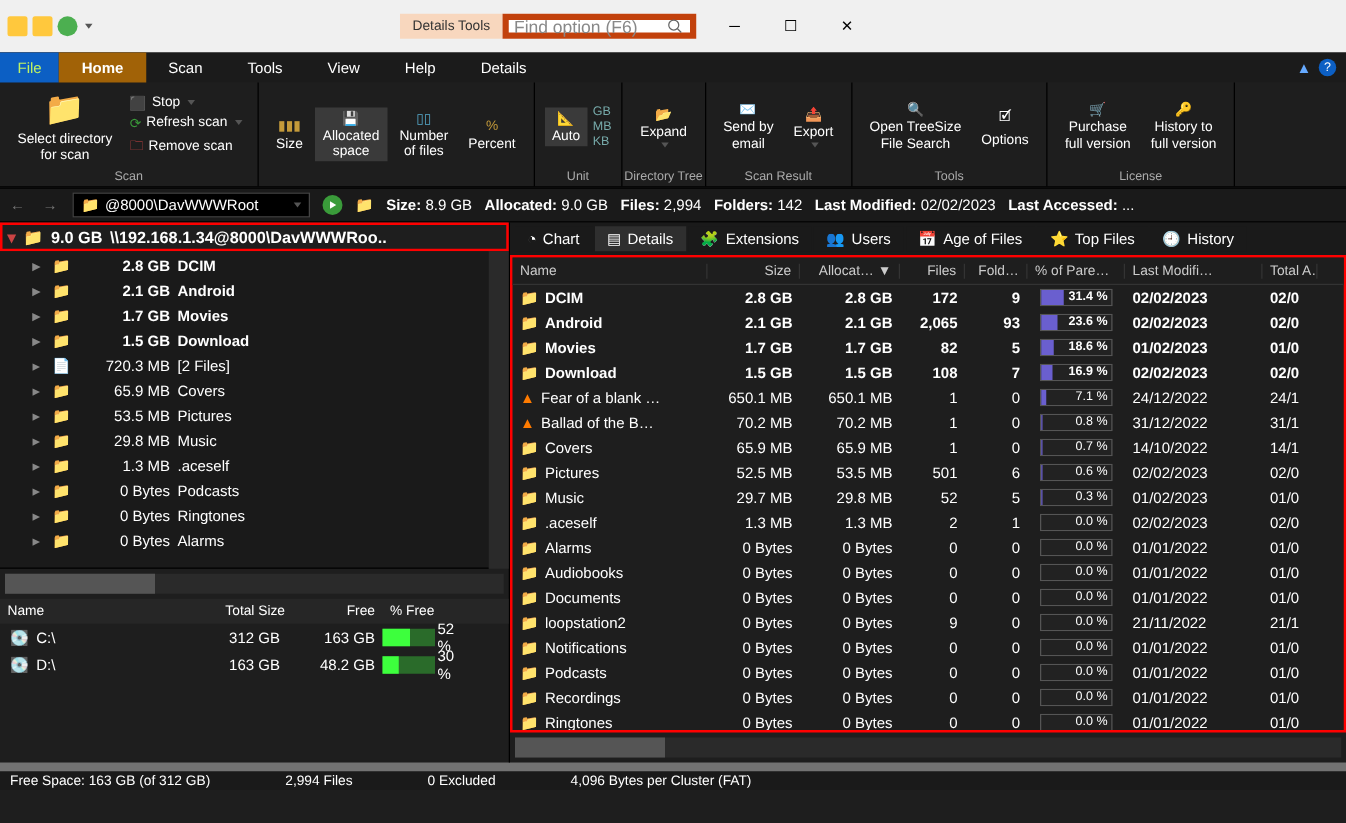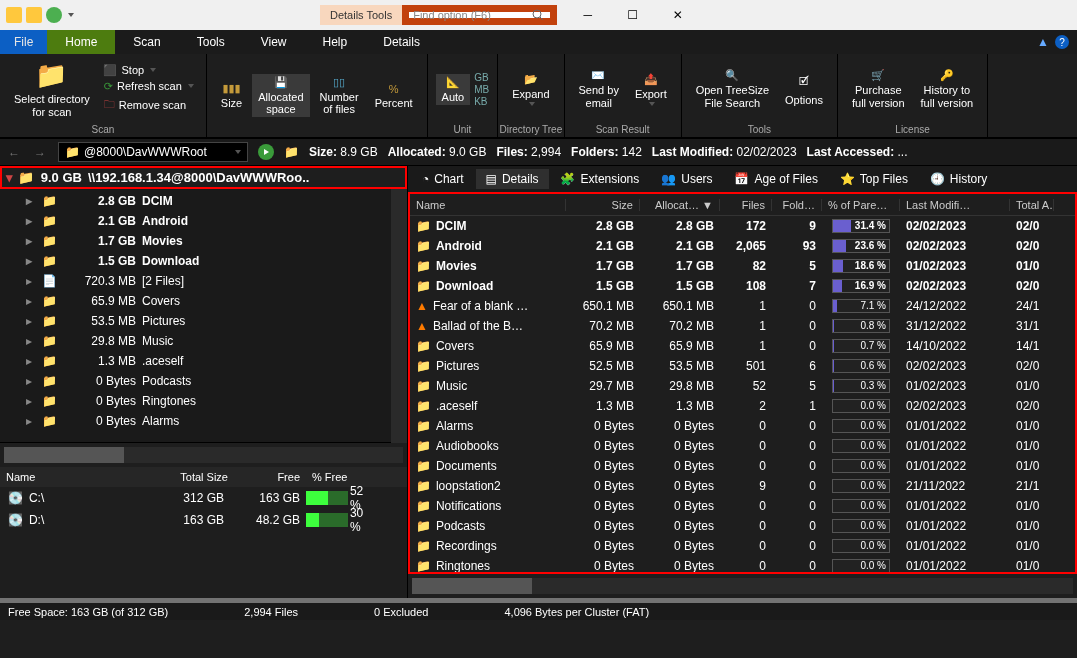--- a/index.html
+++ b/index.html
@@ -1,32 +1,32 @@
 <!DOCTYPE html>
 <html><head>
 <meta charset="utf-8">
 <style>
 * { margin: 0; padding: 0; box-sizing: border-box; font-family: "Segoe UI", sans-serif; }
 body { background: #1e1e1e; color: #fff; font-size: 12px; width: 1077px; height: 658px; overflow: hidden; position: relative; }
-.titlebar { height: 30px; background: #f0f0f0; color: #000; display: flex; align-items: center; }
+.titlebar { height: 42px; background: #f0f0f0; color: #000; display: flex; align-items: center; }
 .titlebar-icons { display: flex; gap: 4px; padding: 0 6px; align-items: center; }
 .tb-ico { width: 16px; height: 16px; display: inline-block; }
 .tb-folder { background: #ffc83d; border-radius: 2px; }
 .tb-green { background: #4caf50; border-radius: 50%; }
 .tb-down { width:0; height:0; border-left:3px solid transparent; border-right:3px solid transparent; border-top:4px solid #555; margin-left:2px;}
 .titlebar-details-tools { background: #f8d7be; padding: 4px 10px; font-size: 11px; color:#333; }
 .titlebar-title { flex: 1; text-align: left; padding-left: 60px; font-size: 12px; color: #000; }
-.titlebar-search { width: 155px; height: 20px; border: 7px solid #c2410c; background: #fff; display:flex; align-items:center; padding:0 4px; font-size:11px; color:#888; margin-right:8px;}
+.titlebar-search { width: 155px; height: 20px; border: 5px solid #c2410c; background: #fff; display:flex; align-items:center; padding:0 4px; font-size:14px; color:#888; margin-right:8px;}
 .titlebar-search svg { margin-left:auto; }
 .titlebar-btns { display: flex; }
 .titlebar-btn { width: 45px; height: 30px; display: flex; align-items: center; justify-content: center; color: #000; }
 .menubar { height: 24px; background: #1b1b1b; display: flex; align-items: stretch; font-size: 12px; }
-.menu-file { background: #0c5fc4; color:#e5e5e5; padding: 0 14px; display:flex; align-items:center; }
+.menu-file { background: #0c5fc4; color:#bef264; padding: 0 14px; display:flex; align-items:center; }
 .menu-item { padding: 0 18px; display:flex; align-items:center; color:#fff; }
-.menu-item.sel { background:#4d7c0f; }
+.menu-item.sel { background:#a16207;font-weight:bold; }
 .menu-help { margin-left:auto; display:flex; gap:6px; padding-right:8px; align-items:center;}
 .ribbon { height: 84px; background: #1e1e1e; display: flex; border-bottom: 1px solid #000; }
 .ribbon-group { display:flex; flex-direction:column; border-right:1px solid #000; }
 .rg-body { flex:1; display:flex; align-items:center; padding:4px 8px; gap:4px; }
 .rg-label { font-size:10px; color:#aaa; text-align:center; padding-bottom:2px; }
 .rbtn-big { display:flex; flex-direction:column; align-items:center; justify-content:center; gap:2px; padding:2px 6px; font-size:11px; text-align:center; }
 .rbtn-big .ico { font-size:26px; }
 .rbtn-small { display:flex; align-items:center; gap:4px; font-size:11px; padding:1px 4px; }
 .rbtn-stack { display:flex; flex-direction:column; gap:1px; }
 .selected-rib { background:#3a3a3a; }
@@ -72,21 +72,21 @@
 .grid-row.bold { font-weight:700;}
 .gc { padding:0 6px; white-space:nowrap; overflow:hidden; }
 .gc-name { display:flex; gap:5px; align-items:center;}
 .pct-cell { display:flex; align-items:center; justify-content:center; }
 .pct-box { width:58px; height:14px; border:1px solid #555; position:relative; background:#222; text-align:right; padding-right:3px; font-size:10px; line-height:12px;}
 .pct-box-fill { position:absolute; left:0; top:0; height:100%; background:#6a5fcf; }
 .pct-box-txt { position:relative; z-index:1; }
 .col-name{width:156px;} .col-size{width:74px;text-align:right;} .col-alloc{width:80px;text-align:right;} .col-files{width:52px;text-align:right;} .col-fold{width:50px;text-align:right;} .col-pct{width:78px;} .col-mod{width:110px;} .col-acc{width:44px;}
 .hscroll { height:16px; background:#2a2a2a; margin:4px; position:relative; }
 .hscroll-thumb{ position:absolute; left:0; width:120px; height:100%; background:#555;}
-.statusbar { height:22px; background:#1a1a1a; border-top:5px solid #737373; display:flex; align-items:center; padding:0 8px; gap:76px; font-size:11px;}
+.statusbar { height:22px; background:#1a1a1a; border-top:7px solid #737373; display:flex; align-items:center; padding:0 8px; gap:60px; font-size:11px;}
 svg.ico16{width:16px;height:16px;}
 </style>
 </head>
 <body>
 
 <div class="titlebar">
   <div class="titlebar-icons">
     <span class="tb-ico tb-folder"></span>
     <span class="tb-ico tb-folder"></span>
     <span class="tb-ico tb-green"></span>

